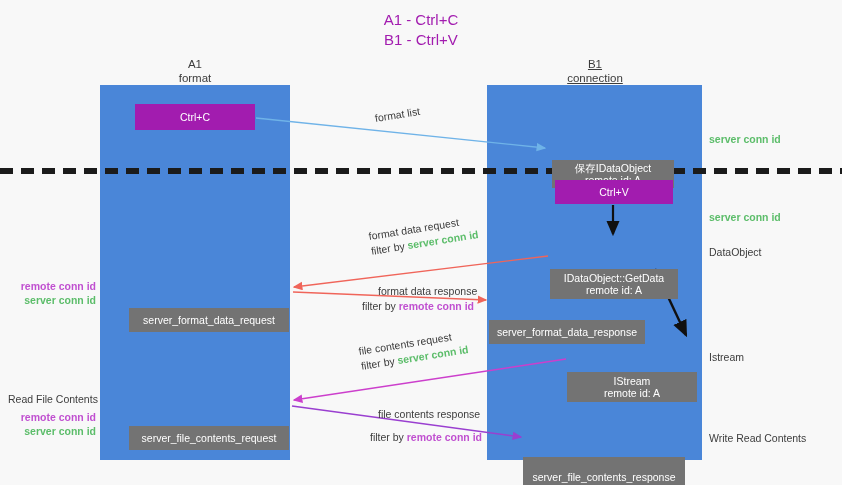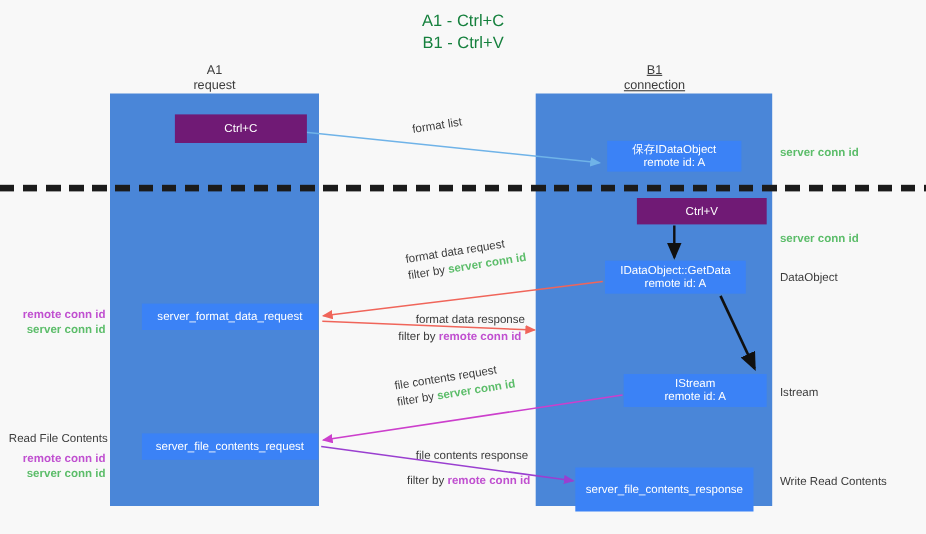--- a/index.html
+++ b/index.html
@@ -15,21 +15,21 @@
     font-family: "Liberation Sans", sans-serif;
     overflow: hidden;
   }
   .abs { position: absolute; }
 
   
   #title {
     left: 0; top: 10px; width: 842px;
     text-align: center;
     font-size: 15px;
-    color: #15803d;
+    color: #a21caf;
     line-height: 20px;
   }
 
   
   .col-header {
     text-align: center;
     font-size: 11.5px;
     color: #3c3c3c;
     line-height: 14px;
     width: 160px;
@@ -50,22 +50,22 @@
     color: #ffffff;
     font-size: 10.5px;
     line-height: 12.5px;
     text-align: center;
     display: flex;
     flex-direction: column;
     align-items: center;
     justify-content: center;
     padding: 2px 4px;
   }
-  .box.green { background: #701a75; margin-left: 24px; }
-  .box.orange { background: #3b82f6; }
+  .box.green { background: #a21caf; }
+  .box.orange { background: #737373; margin-top: 32px; }
   .box .l2 { display: block; }
 
   #box-ctrlc   { left: 135px; top: 104px; width: 120px; height: 26px; }
   #box-save    { left: 552px; top: 128px; width: 122px; height: 28px; }
   #box-ctrlv   { left: 555px; top: 180px; width: 118px; height: 24px; }
   #box-getdata { left: 550px; top: 237px; width: 128px; height: 30px; }
   #box-istream { left: 567px; top: 340px; width: 130px; height: 30px; }
   #box-sfdreq  { left: 129px; top: 276px; width: 160px; height: 24px; }
   #box-sfdresp { left: 489px; top: 288px; width: 156px; height: 24px; }
   #box-sfcreq  { left: 129px; top: 394px; width: 160px; height: 24px; justify-content: center; }
@@ -127,21 +127,21 @@
 
 <div id="canvas">
 
   <div class="abs" id="title">
     <div>A1 - Ctrl+C</div>
     <div>B1 - Ctrl+V</div>
   </div>
 
   <div class="abs col-header" id="hdr-a1">
     <div>A1</div>
-    <div>request</div>
+    <div>format</div>
   </div>
   <div class="abs col-header" id="hdr-b1">
     <div>B1</div>
     <div>connection</div>
   </div>
 
   <div class="abs lane" id="lane-a1"></div>
   <div class="abs lane" id="lane-b1"></div>
 
   <svg class="overlay">
@@ -200,20 +200,23 @@
 
   <div class="abs box orange" id="box-istream">
     <span>IStream</span>
     <span class="l2">remote id: A</span>
   </div>
 
   <div class="abs box orange" id="box-sfdreq">
     <span>server_format_data_request</span>
   </div>
 
+  <div class="abs box orange" id="box-sfdresp">
+    <span>server_format_data_response</span>
+  </div>
 
   <div class="abs box orange" id="box-sfcreq">
     <span>server_file_contents_request</span>
   </div>
 
   <div class="abs box orange" id="box-sfcresp">
     <span>server_file_contents_response</span>
   </div>
 
   <div class="abs edge-label tilt" id="lbl-formatlist">

